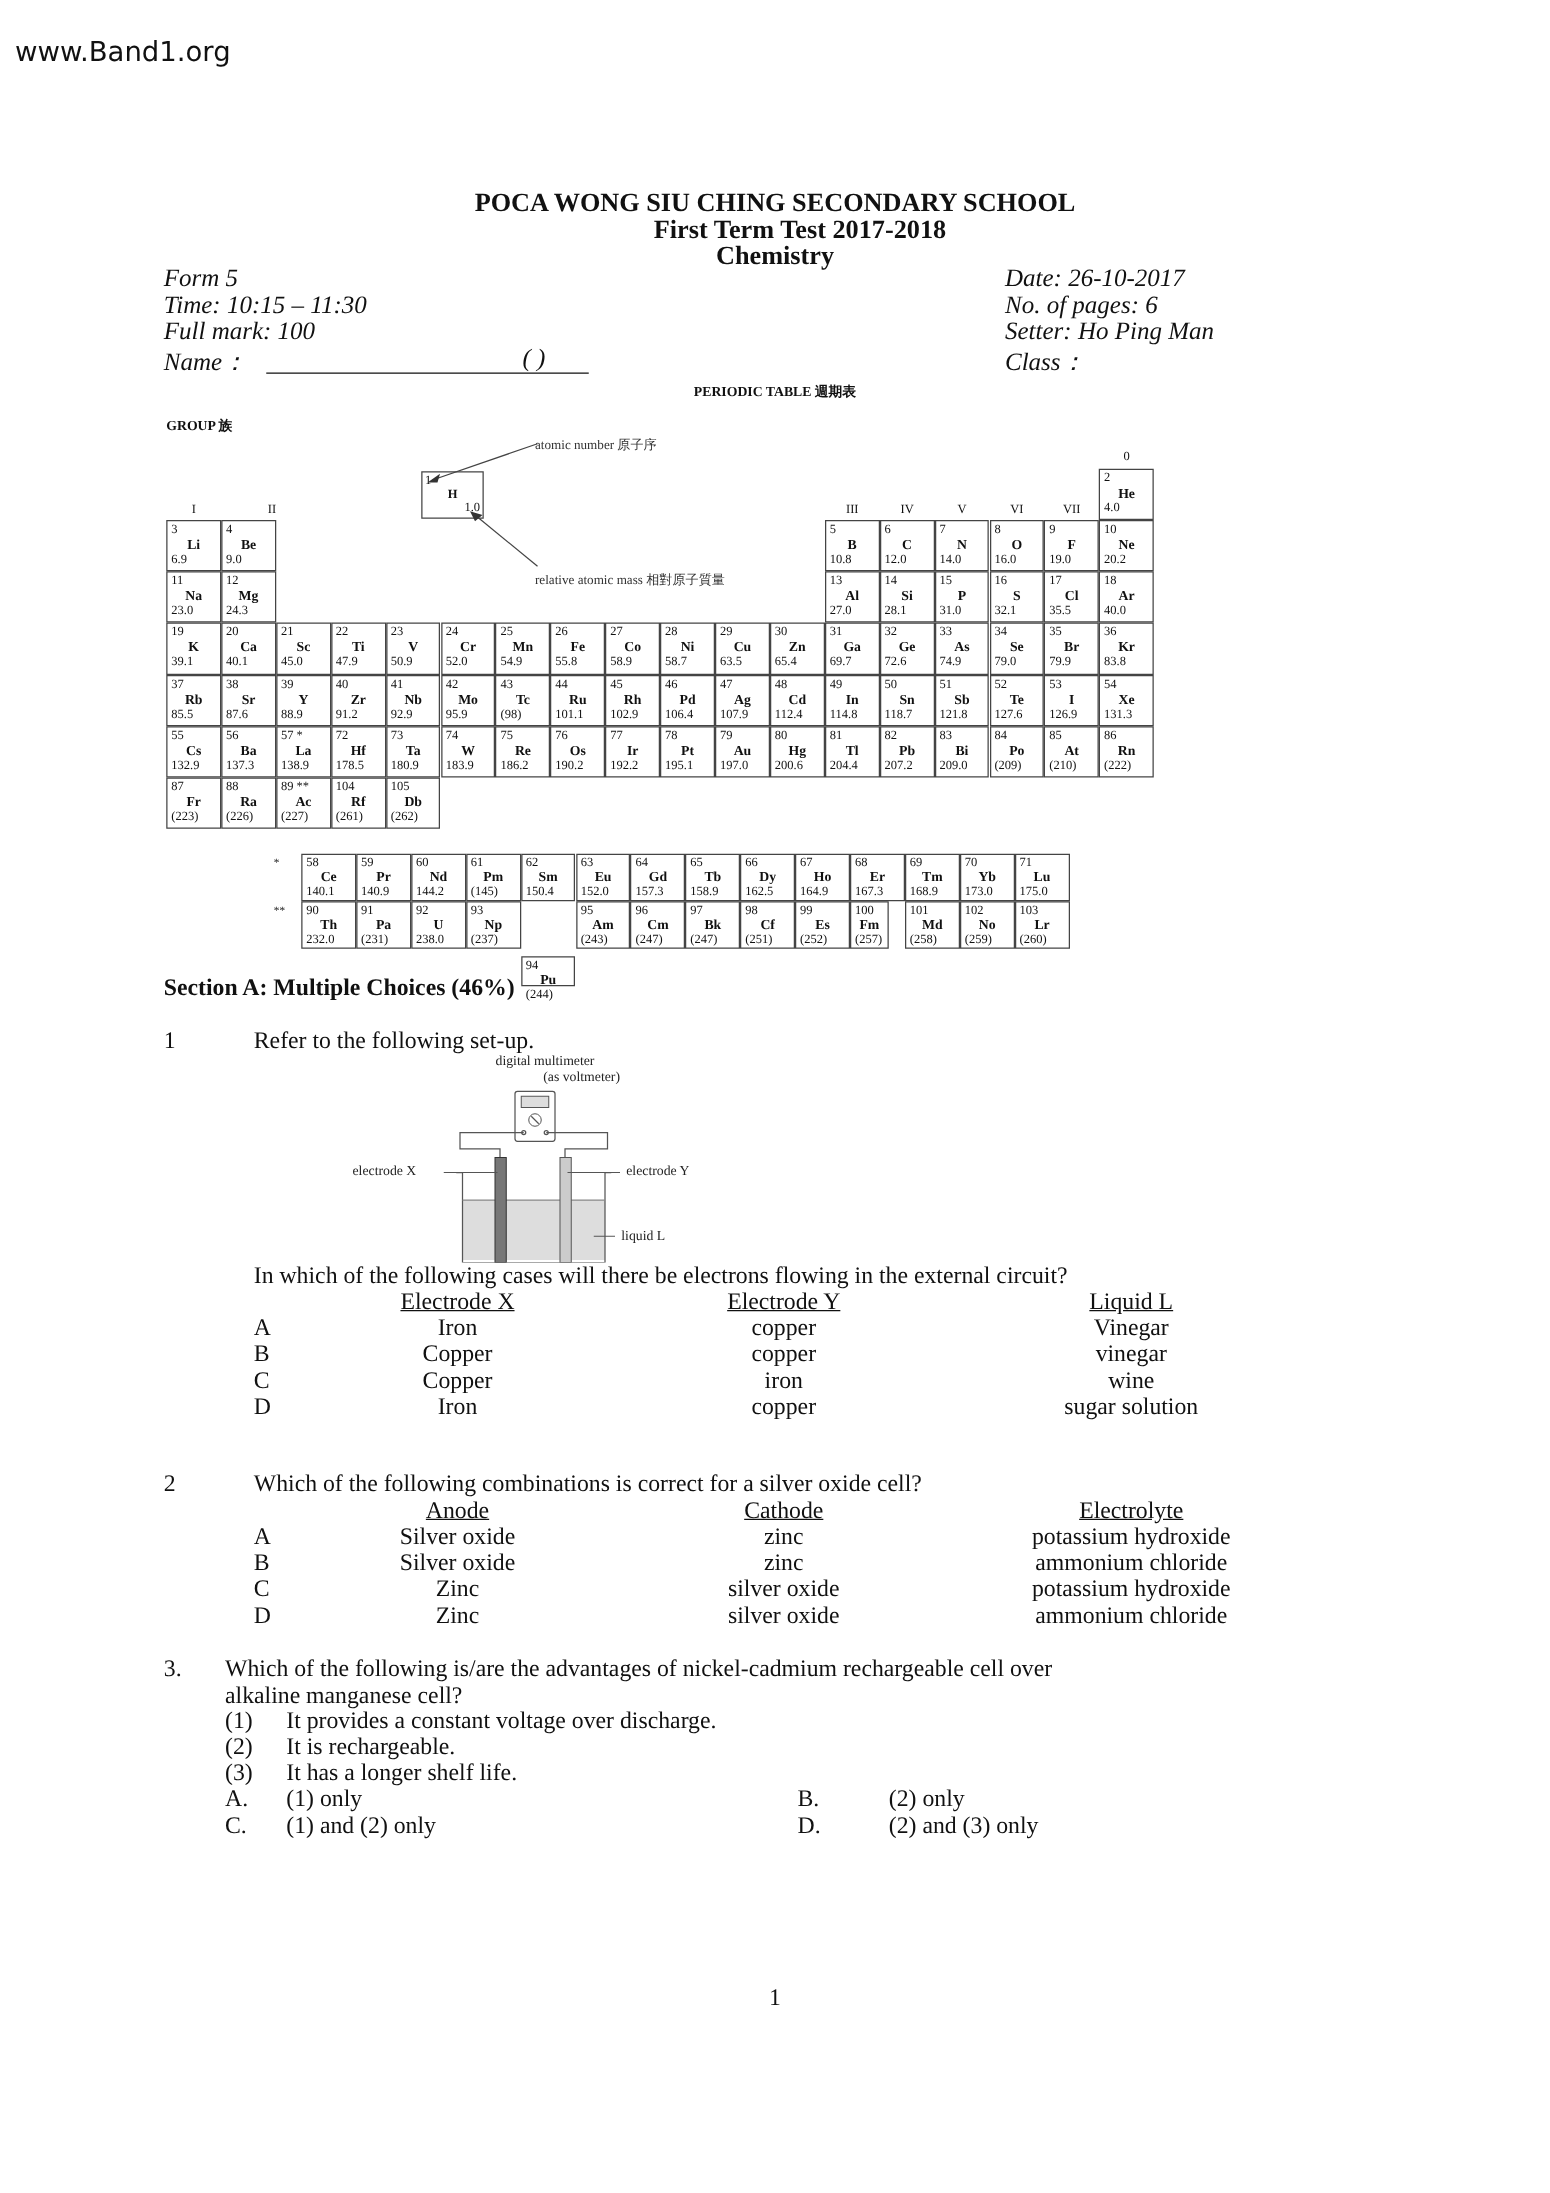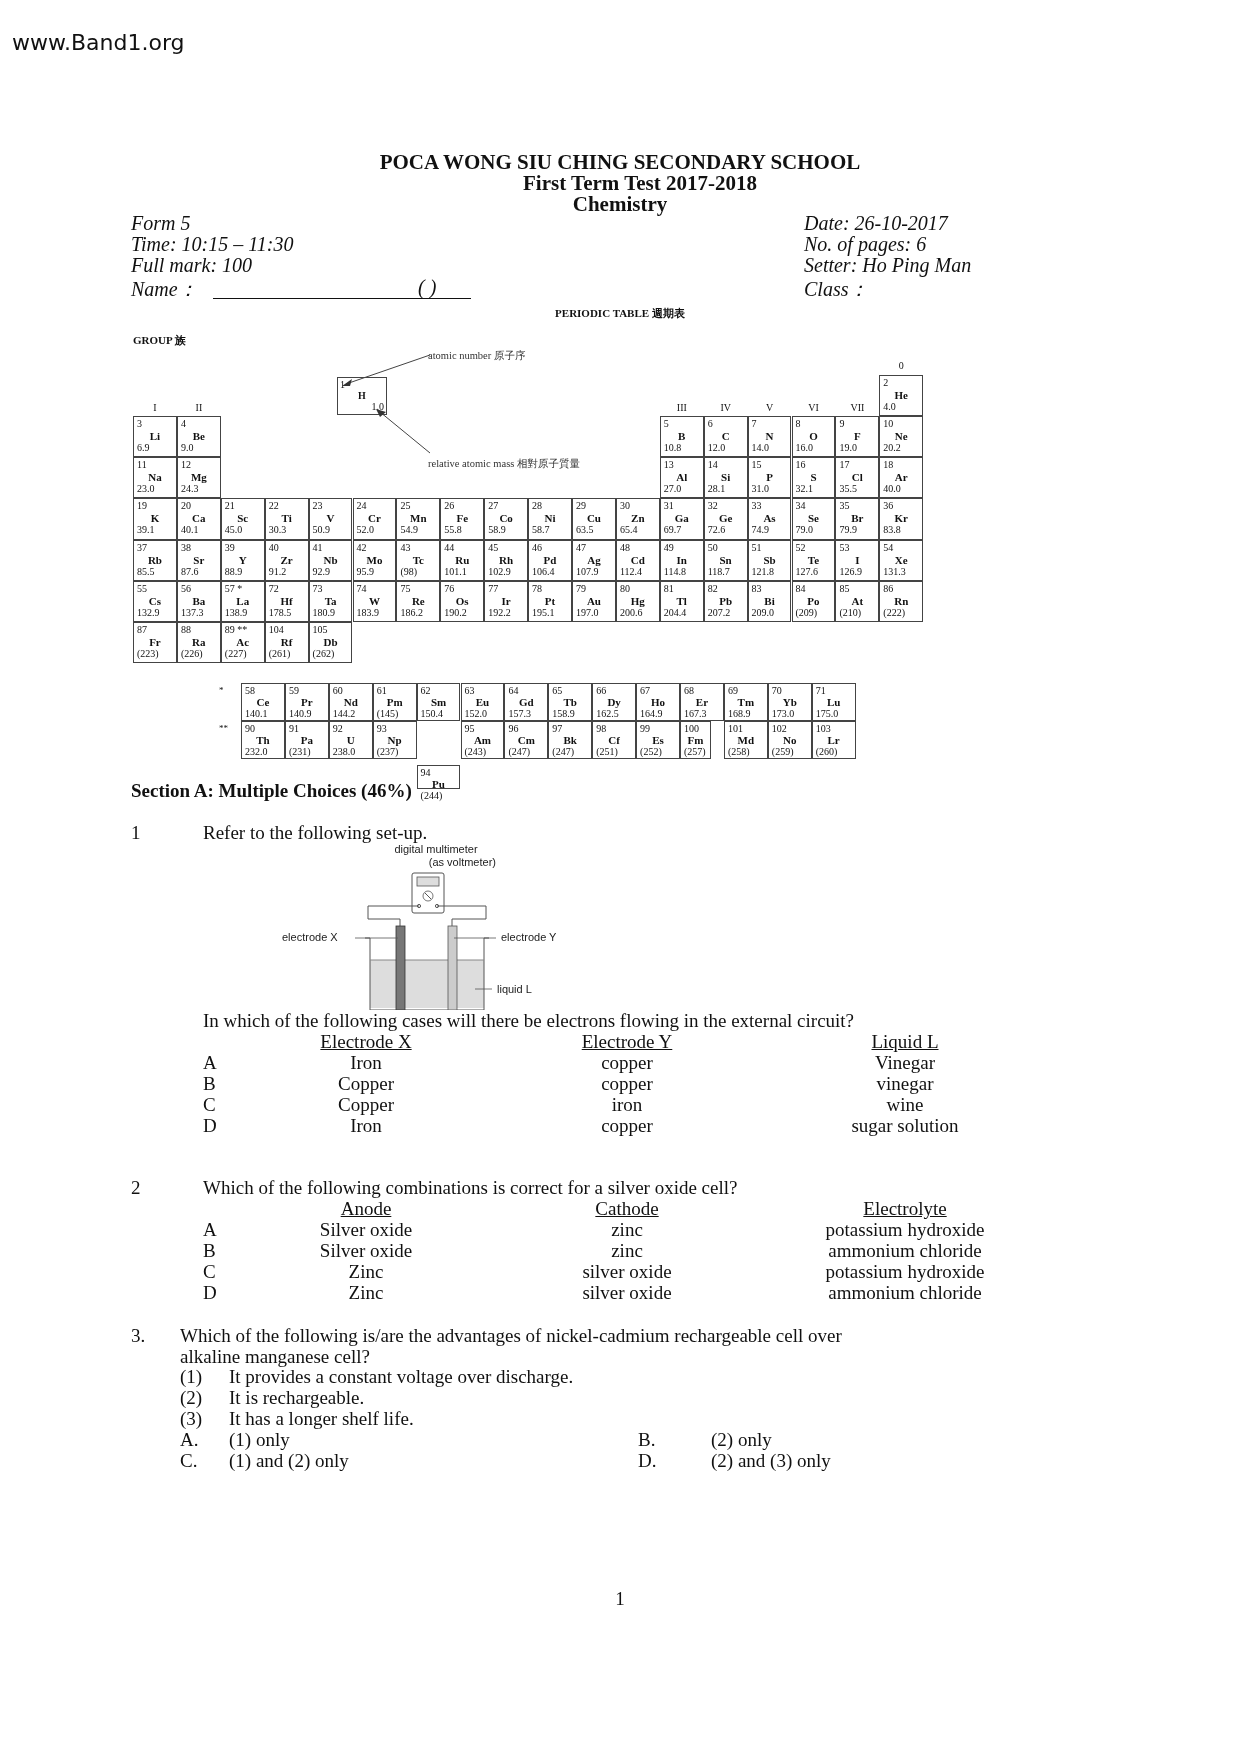--- a/index.html
+++ b/index.html
@@ -13,21 +13,21 @@
   .cell .z{display:block;text-align:left;}
   .cell .s{display:block;text-align:center;font-weight:bold;font-size:11px;}
   .cell .m{display:block;text-align:left;}
   .grp{font-size:10px;font-family:"Liberation Serif",serif;text-align:center;width:44px;}
   .sec{font-size:19px;font-weight:bold;}
   .q{font-size:19px;}
   .optrow{position:absolute;font-size:19px;width:1240px;}
   .optrow span{position:absolute;}
   .u{text-decoration:underline;}
   .center{text-align:center;transform:translateX(-50%);white-space:nowrap;}
-  .sm{font-family:Liberation Sans, sans-serif;font-size:11px;color:#222;}
+  .sm{font-family:Liberation Serif, serif;font-size:11px;color:#222;}
 </style>
 </head>
 <body>
 
 <div id="site" class="abs">www.Band1.org</div>
 
 <div class="abs title" style="top:150px;">POCA WONG SIU CHING SECONDARY SCHOOL</div>
 <div class="abs title" style="top:171px;margin-left:20px;">First Term Test 2017-2018</div>
 <div class="abs title" style="top:192px;">Chemistry</div>
 
@@ -55,21 +55,21 @@
   <line x1="100" y1="10" x2="16" y2="39" stroke="#444" stroke-width="1"></line>
   <polygon points="12,41 22,34 20,41" fill="#333"></polygon>
   <line x1="100" y1="108" x2="50" y2="67" stroke="#444" stroke-width="1"></line>
   <polygon points="46,64 56,67 50,72" fill="#333"></polygon>
 </svg>
 <div class="abs ptlabel" style="left:428px;top:349px;">atomic number   原子序</div>
 <div class="abs ptlabel" style="left:428px;top:457px;">relative atomic mass   相對原子質量</div>
 
 <div id="groups">
     <div class="abs grp" style="left: 133px; top: 402px;">I</div>
-    <div class="abs grp" style="left: 176.9px; top: 402px;">II</div>
+    <div class="abs grp" style="left: 176.9px; top: 402px; text-align: right;">II</div>
     <div class="abs grp" style="left: 659.8px; top: 402px;">III</div>
     <div class="abs grp" style="left: 703.7px; top: 402px;">IV</div>
     <div class="abs grp" style="left: 747.6px; top: 402px;">V</div>
     <div class="abs grp" style="left: 791.5px; top: 402px;">VI</div>
     <div class="abs grp" style="left: 835.4px; top: 402px;">VII</div>
     <div class="abs grp" style="left: 879.3px; top: 359.8px;">0</div>
   </div>
 <div id="he-cell" class="abs cell" style="left: 879.3px; top: 374.8px; width: 43.9px; height: 41.2px; border: 1px solid rgb(68, 68, 68); box-sizing: border-box; font-size: 10px; line-height: 12px; padding: 1px 3px;">
     <span class="z">2</span>
     <span class="s">He</span>
@@ -167,21 +167,21 @@
       <span class="m">40.1</span>
     </div>
     <div class="abs cell" style="left: 220.8px; top: 498.4px; width: 43.9px; height: 41.2px; border: 1px solid rgb(68, 68, 68); box-sizing: border-box; font-size: 10px; line-height: 12px; padding: 1px 3px; font-family: &quot;Liberation Serif&quot;, serif;">
       <span class="z">21</span>
       <span class="s">Sc</span>
       <span class="m">45.0</span>
     </div>
     <div class="abs cell" style="left: 264.7px; top: 498.4px; width: 43.9px; height: 41.2px; border: 1px solid rgb(68, 68, 68); box-sizing: border-box; font-size: 10px; line-height: 12px; padding: 1px 3px; font-family: &quot;Liberation Serif&quot;, serif;">
       <span class="z">22</span>
       <span class="s">Ti</span>
-      <span class="m">30.3</span>
+      <span class="m">47.9</span>
     </div>
     <div class="abs cell" style="left: 308.6px; top: 498.4px; width: 43.9px; height: 41.2px; border: 1px solid rgb(68, 68, 68); box-sizing: border-box; font-size: 10px; line-height: 12px; padding: 1px 3px; font-family: &quot;Liberation Serif&quot;, serif;">
       <span class="z">23</span>
       <span class="s">V</span>
       <span class="m">50.9</span>
     </div>
     <div class="abs cell" style="left: 352.5px; top: 498.4px; width: 43.9px; height: 41.2px; border: 1px solid rgb(68, 68, 68); box-sizing: border-box; font-size: 10px; line-height: 12px; padding: 1px 3px; font-family: &quot;Liberation Serif&quot;, serif;">
       <span class="z">24</span>
       <span class="s">Cr</span>
       <span class="m">52.0</span>

